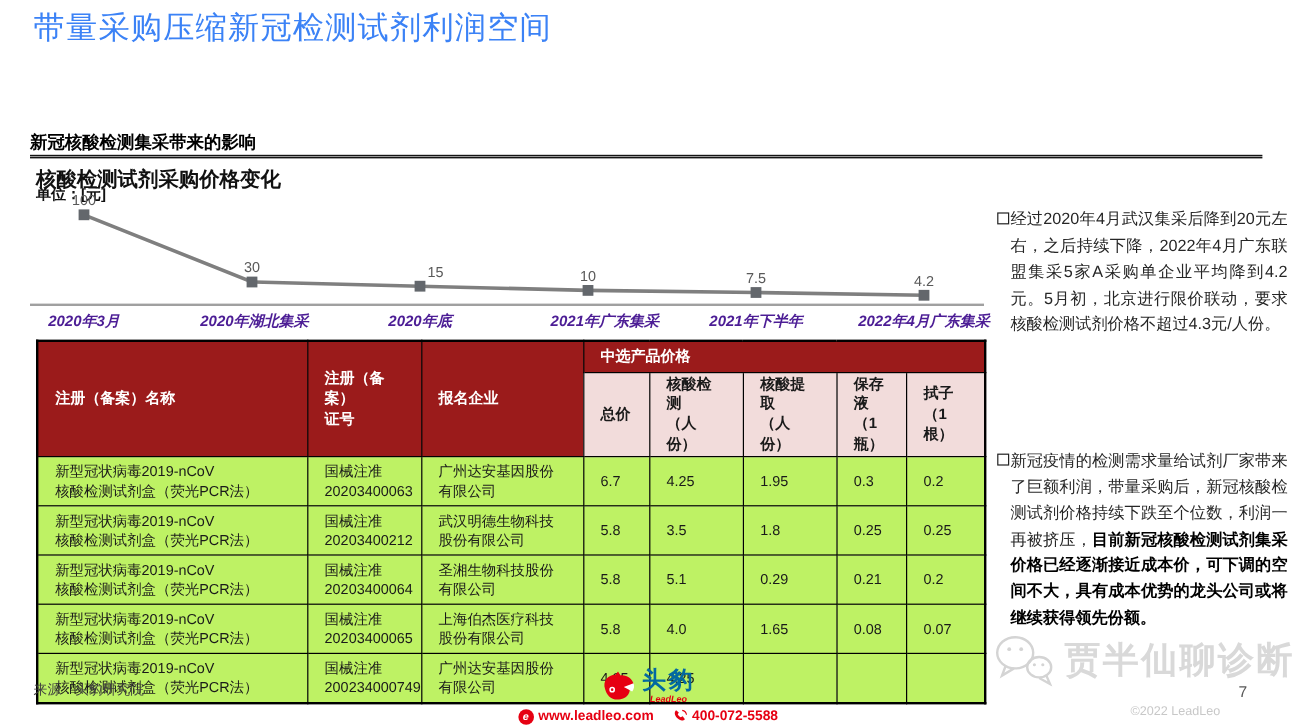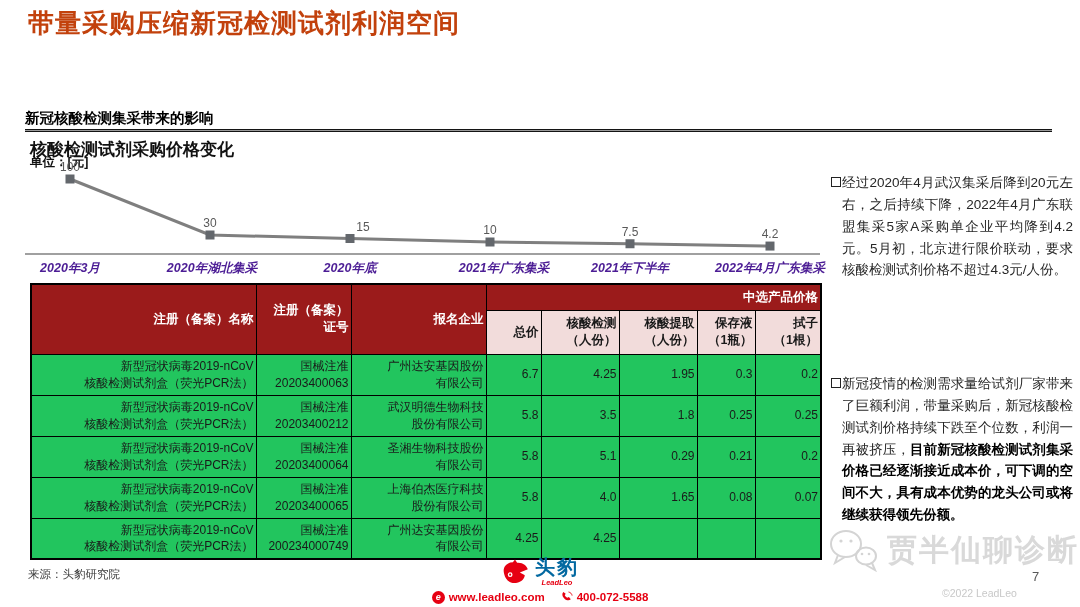--- a/index.html
+++ b/index.html
@@ -1,44 +1,44 @@
 <!DOCTYPE html>
 <html><head>
 <meta charset="utf-8">
 <style>
   html,body { margin:0; padding:0; background:#fff; }
   .page {
     position:relative; width:1080px; height:607px; background:#ffffff; overflow:hidden;
     font-family:"Liberation Sans","DejaVu Sans",sans-serif;
   }
   
-  .title { position:absolute; left:28px; top:6px; font-size:26px; font-weight:bold; color:#c2410c; letter-spacing:1px; }
+  .title { position:absolute; left:28px; top:6px; font-size:26px; font-weight:normal; color:#3b82f6; letter-spacing:1px; }
   .subtitle { position:absolute; left:28px; top:41px; width:1005px; font-size:22px; font-weight:bold; color:#C00000; line-height:1.38; text-align:justify; }
   .section-label { position:absolute; left:25px; top:109px; font-size:14.5px; font-weight:bold; color:#000; }
   .section-rule { position:absolute; left:25px; top:129px; width:1027px; height:3px;
     background:linear-gradient(to bottom,#141414 0,#141414 1px,#9a9a9a 1px,#9a9a9a 2px,#141414 2px,#141414 3px); }
   
   .chart { position:absolute; left:25px; top:136px; width:795px; height:150px; }
   .chart-title { position:absolute; left:5px; top:2px; font-size:17px; font-weight:bold; color:#111; }
   .chart-unit  { position:absolute; left:5px; top:18px; font-size:12.5px; font-weight:bold; color:#111; }
   .chart-svg   { position:absolute; left:0; top:0; }
   .chart-axis  { position:absolute; left:0; top:117px; width:795px; height:2px; background:#a0a0a0; }
   .chart-value { position:absolute; transform:translateX(-50%); font-size:12px; color:#595959; }
   .chart-xlabels { position:absolute; left:0; top:124px; width:795px; height:22px; }
   .chart-xlabel { position:absolute; top:0; transform:translateX(-50%); font-size:12.5px; font-weight:bold; color:#4c1d95; white-space:nowrap;font-style:italic; }
   
   .tbl-wrap { position:absolute; left:30px; top:283px; }
   table.tbl { border-collapse:collapse; width:790px; table-layout:fixed; border:2px solid #000; }
-  .tbl th, .tbl td { border:1px solid #000; text-align:right; vertical-align:middle; padding:1px 2px; }
+  .tbl th, .tbl td { border:1px solid #000; text-align:left; vertical-align:middle; padding:1px 14px; }
   .tbl tr.hdr-dark th { background:#9B1B1B; color:#fff; font-weight:bold; font-size:12.5px; white-space:pre-line; line-height:1.35; }
   .tbl tr.hdr-pink th { background:#F2DCDB; color:#1a1a1a; font-weight:bold; font-size:12.5px; white-space:pre-line; line-height:1.35; }
   .tbl tr.hdr-dark { height:26px; }
   .tbl tr.hdr-pink { height:44px; }
   .tbl td { font-size:12px; color:#1a1a1a; white-space:pre-line; line-height:1.35; }
-  .tbl tr.data-row { height:41px; background:#22c55e; }
+  .tbl tr.data-row { height:41px; background:#bef264; }
   
   .notes-panel { position:absolute; left:831px; top:172px; width:242px; height:360px; }
   .note { position:absolute; display:flex; gap:1px; width:242px; }
   .note-bullet { width:8px; height:8px; border:1.5px solid #222; margin-top:5px; flex:none; background:#fff; }
   .note-text { flex:1; font-size:13.5px; line-height:1.62; color:#262626; text-align:justify; }
   .note-text b { color:#000; }
   
   .watermark { position:absolute; left:828px; top:528px; display:flex; align-items:center; gap:7px; }
   .watermark-text { font-size:30px; font-weight:600; color:#d9d9d9; letter-spacing:2px; white-space:nowrap; }
   

